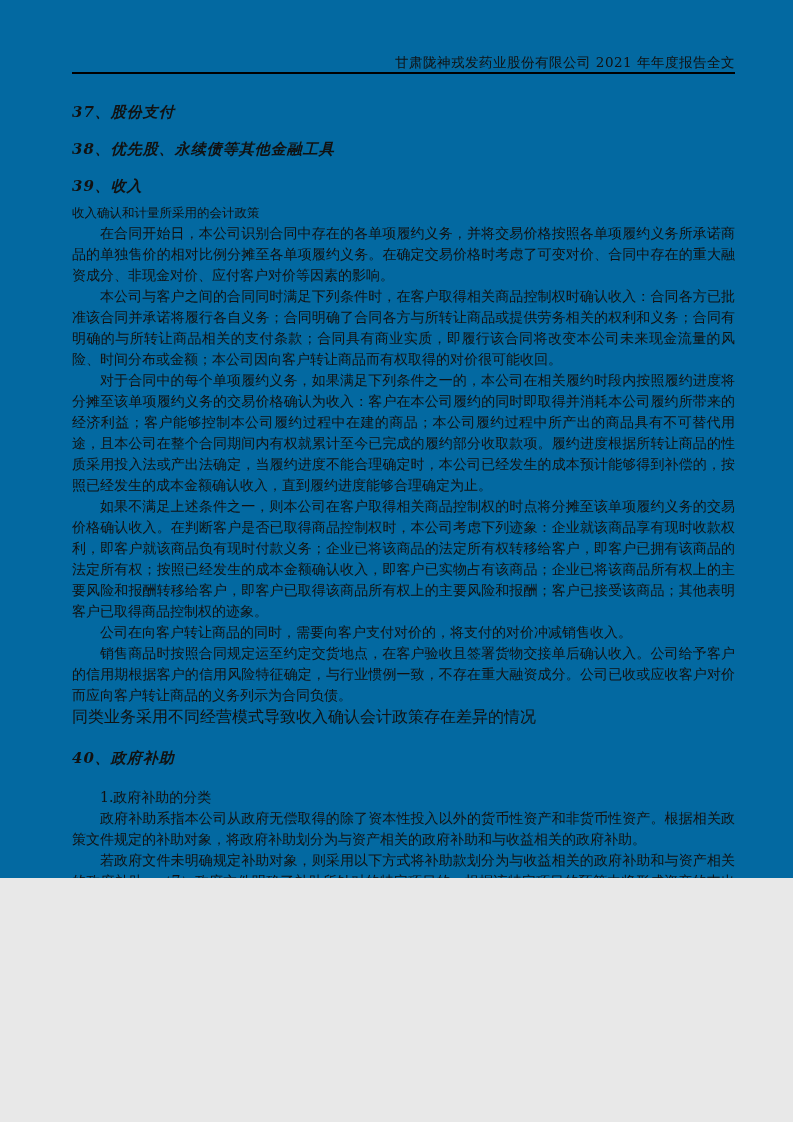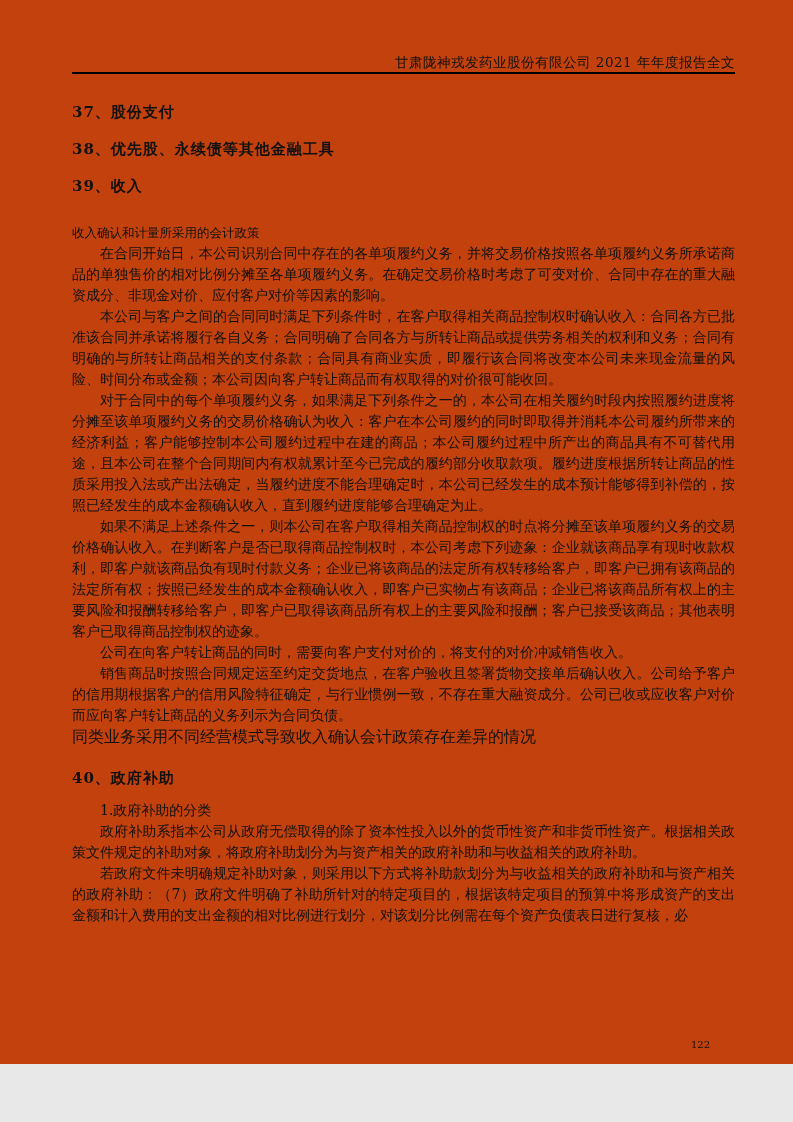--- a/index.html
+++ b/index.html
@@ -1,22 +1,22 @@
 <!DOCTYPE html>
 <html><head>
 <meta charset="utf-8">
 <style>
   * { margin: 0; padding: 0; box-sizing: border-box; }
   html, body { background: #e8e8e8; }
   .page {
     position: relative;
     width: 793px;
-    height: 1064px;
+    height: 878px;
     margin: 0 auto;
-    background: #c2410c;
+    background: #0369a1;
     font-family: "DejaVu Serif", "Liberation Serif", serif;
     color: #111111;
     overflow: hidden;
   }
   .content {
     margin-left: 72px;
     margin-right: 58px; 
   }
   .report-header {
     padding-top: 52px;
@@ -24,45 +24,46 @@
     font-size: 13.5px;
     line-height: 20px;
     border-bottom: 2px solid #000000;
     letter-spacing: 0.5px;
   }
   h2.sec-heading {
     font-size: 15px;
     font-weight: bold;
     line-height: 16px;
     letter-spacing: 1px;
+    font-style: italic;
   }
   .h37 { margin-top: 30px; }
   .h38 { margin-top: 21px; }
   .h39 { margin-top: 21px; }
   .h40 { margin-top: 23px; }
   .note {
     font-size: 12.5px;
     line-height: 21px;
-    margin-top: 28px;
+    margin-top: 8px;
   }
   .note2 {
     font-size: 16px;
     line-height: 21px;
   }
   p.body-par {
     font-size: 14px;
     line-height: 21px;
     text-align: justify;
     text-indent: 2em;
   }
   .subsection {
     font-size: 14px;
     line-height: 21px;
     text-indent: 2em;
-    margin-top: 14px;
+    margin-top: 21px;
   }
   .page-number {
     position: absolute;
     top: 1037px;
     right: 83px;
     font-size: 10px;
     line-height: 15px;
   }
 </style>
 </head>

